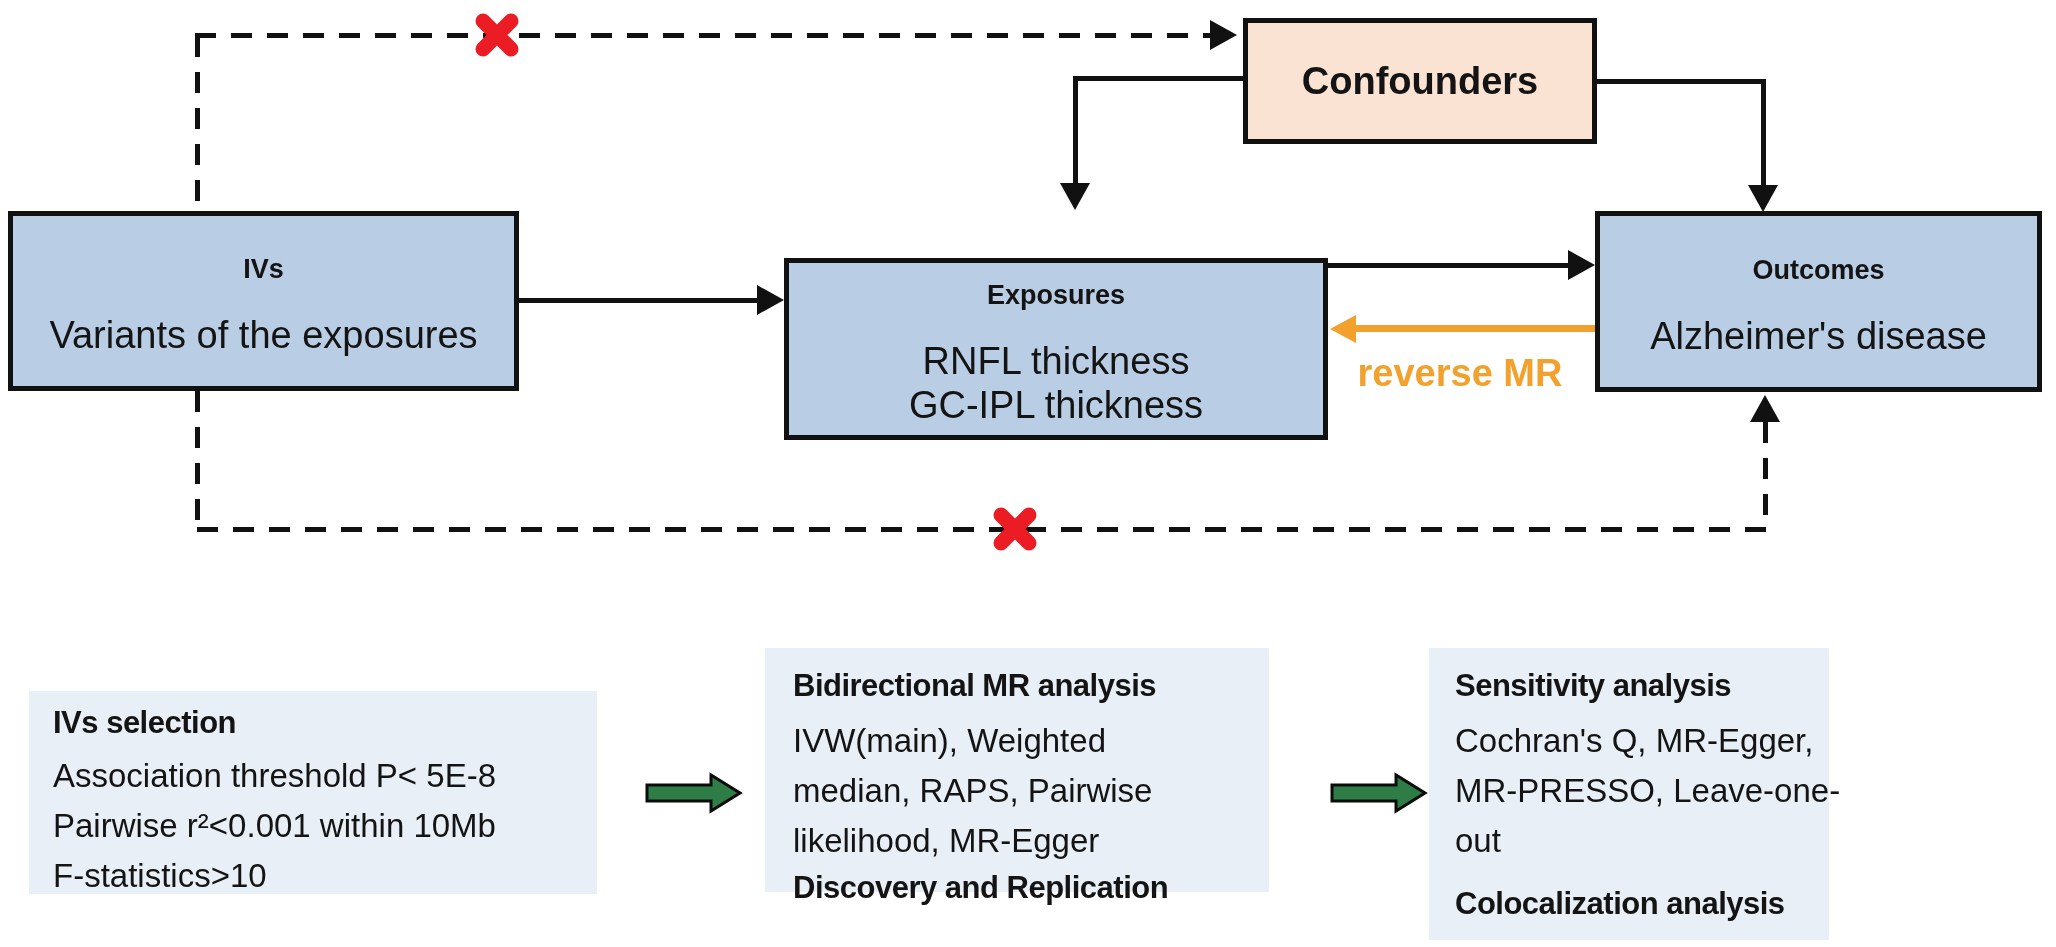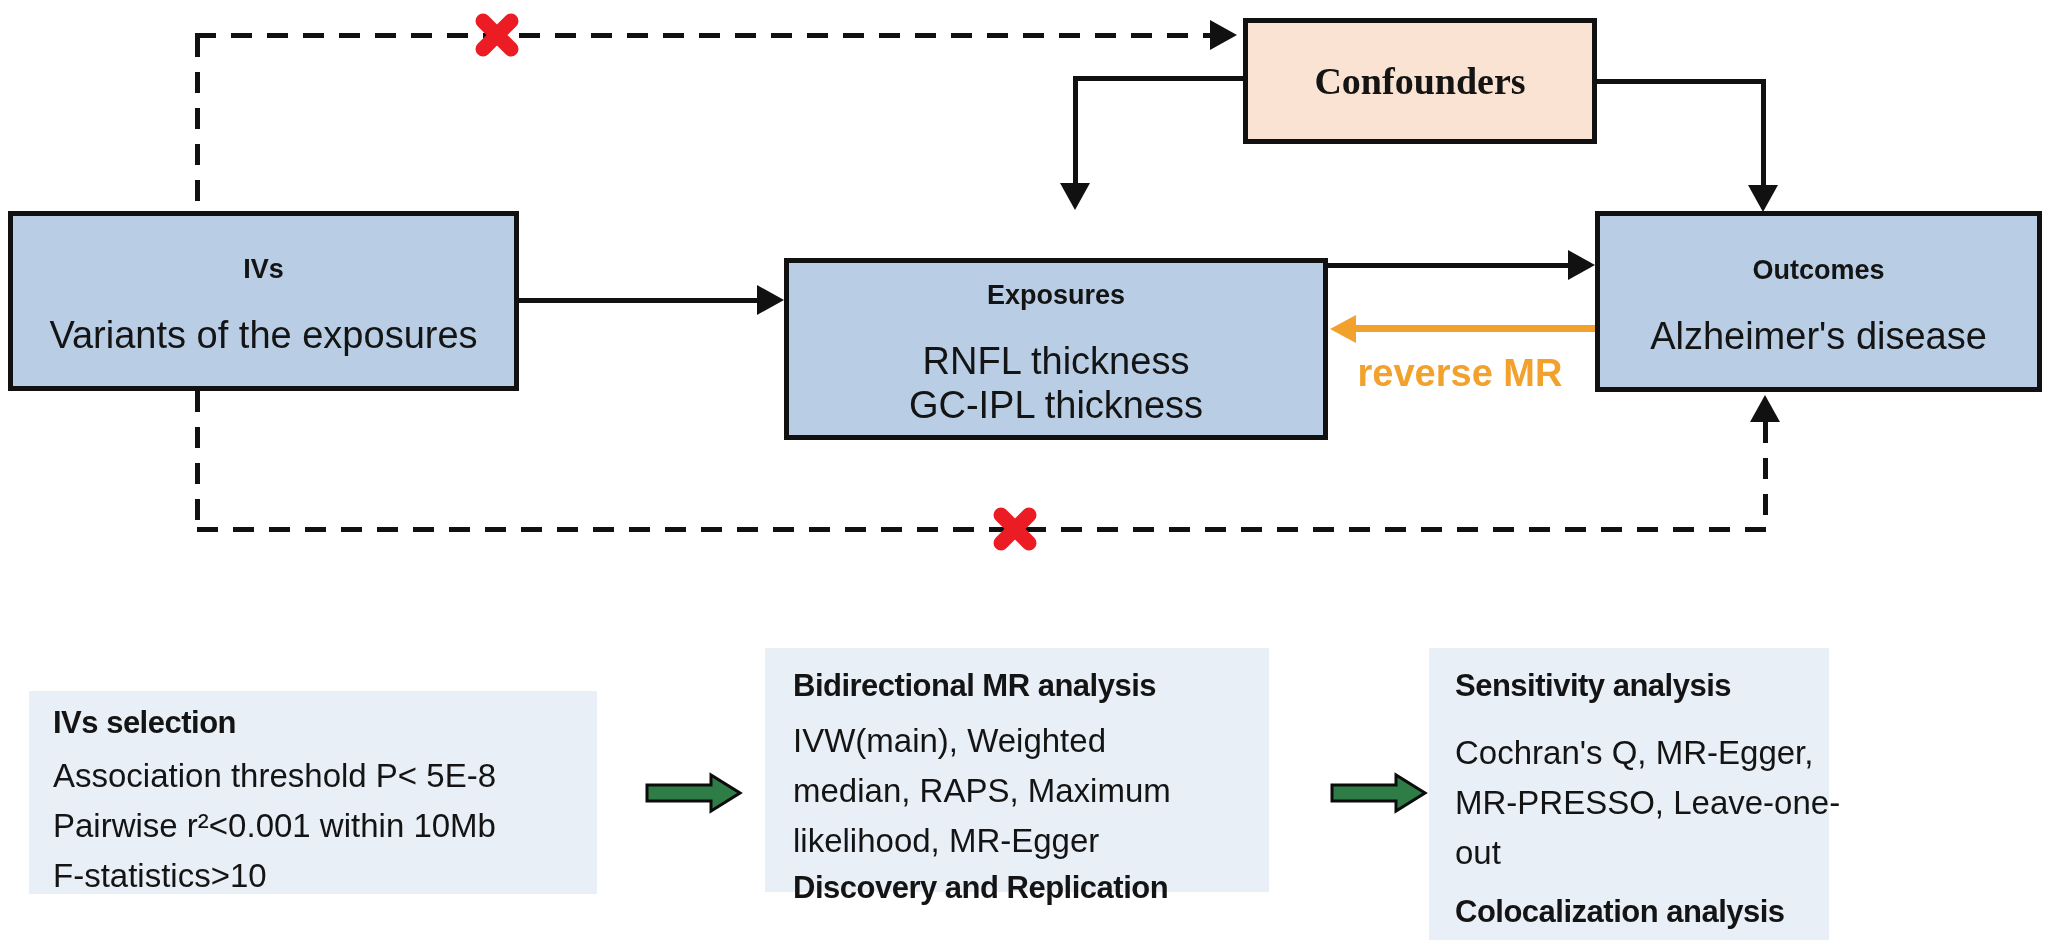--- a/index.html
+++ b/index.html
@@ -19,21 +19,21 @@
     overflow:hidden;
   }
   .abs{position:absolute;}
   
   .node{
     position:absolute;box-sizing:border-box;border:5px solid var(--line-black);
     display:flex;flex-direction:column;align-items:center;justify-content:center;
     text-align:center;
   }
   .node.blue{background:var(--box-blue);}
-  .node.peach{background:var(--box-peach);font-family:Liberation Serif, serif;}
+  .node.peach{background:var(--box-peach);}
   .node-title{font-weight:bold;font-size:27px;line-height:48px;white-space:nowrap;}
   .node-line{font-size:38px;line-height:44px;white-space:nowrap;}
   .node .gap{height:20px;}
   
   .hline{position:absolute;height:5px;background:var(--line-black);}
   .vline{position:absolute;width:5px;background:var(--line-black);}
   .dash-h{position:absolute;height:5px;background:repeating-linear-gradient(90deg,var(--line-black) 0 21px,transparent 21px 36px);}
   .dash-v{position:absolute;width:5px;background:repeating-linear-gradient(180deg,var(--line-black) 0 21px,transparent 21px 36px);}
   .head{position:absolute;width:0;height:0;}
   .head.right{border-top:15px solid transparent;border-bottom:15px solid transparent;border-left:27px solid var(--line-black);}
@@ -128,31 +128,31 @@
   </div>
 
   <svg class="green-arrow" style="left:645px;top:772px;" viewBox="0 0 98 42">
     <polygon points="2,13 66,13 66,3 95,21 66,39 66,29 2,29" fill="var(--arrow-green)" stroke="#0c0c0c" stroke-width="3"></polygon>
   </svg>
 
   <div class="step" style="left:765px;top:648px;width:504px;height:244px;padding:16px 16px 0 28px;">
     <div class="step-title">Bidirectional MR analysis</div>
     <div style="margin-top:8px;">
       <div class="step-line">IVW(main), Weighted</div>
-      <div class="step-line">median, RAPS, Maximum</div>
+      <div class="step-line">median, RAPS, Pairwise</div>
       <div class="step-line">likelihood, MR-Egger</div>
     </div>
     <div class="step-footer" style="margin-top:auto;margin-bottom:16px;">Discovery and Replication</div>
   </div>
 
   <svg class="green-arrow" style="left:1330px;top:772px;" viewBox="0 0 98 42">
     <polygon points="2,13 66,13 66,3 95,21 66,39 66,29 2,29" fill="var(--arrow-green)" stroke="#0c0c0c" stroke-width="3"></polygon>
   </svg>
 
-  <div class="step" style="left:1429px;top:648px;width:400px;height:292px;padding:16px 10px 0 26px;gap:12px;">
+  <div class="step" style="left:1429px;top:648px;width:400px;height:292px;padding:16px 10px 0 26px;">
     <div class="step-title">Sensitivity analysis</div>
     <div style="margin-top:8px;">
       <div class="step-line">Cochran's Q, MR-Egger,</div>
       <div class="step-line">MR-PRESSO, Leave-one-</div>
       <div class="step-line">out</div>
     </div>
     <div class="step-footer" style="margin-top:auto;margin-bottom:14px;">Colocalization analysis</div>
   </div>
 
 </div>

